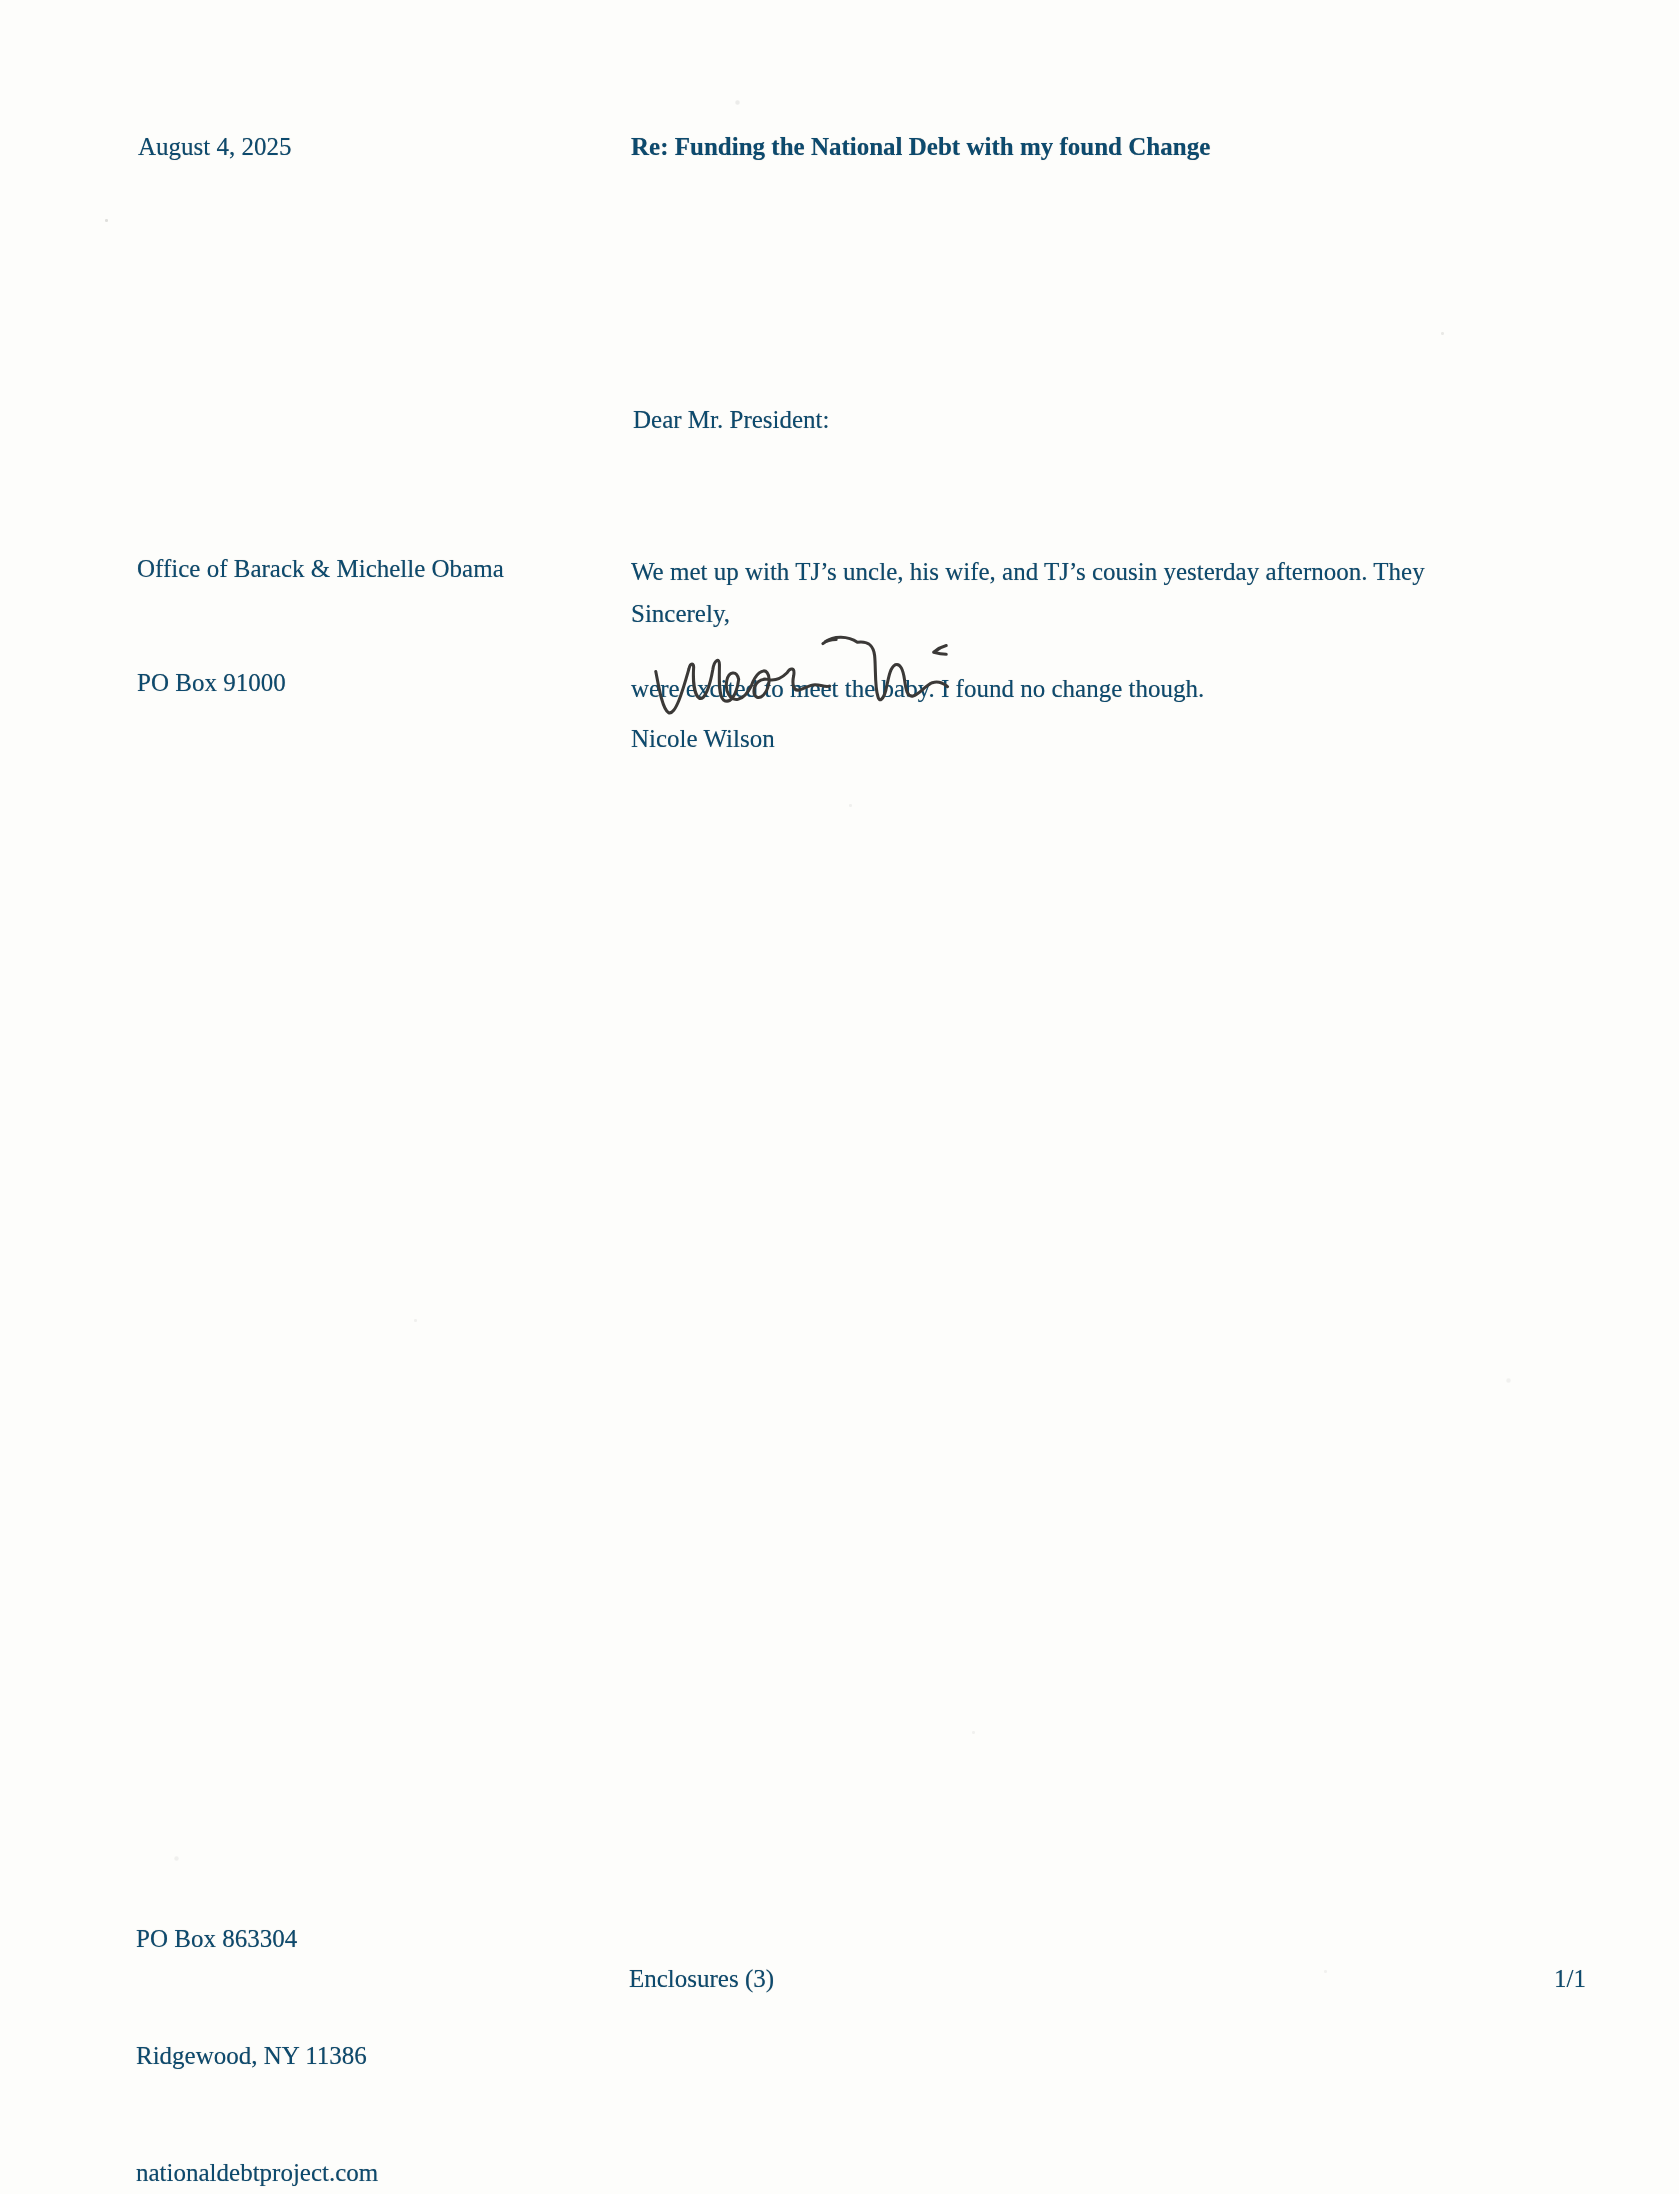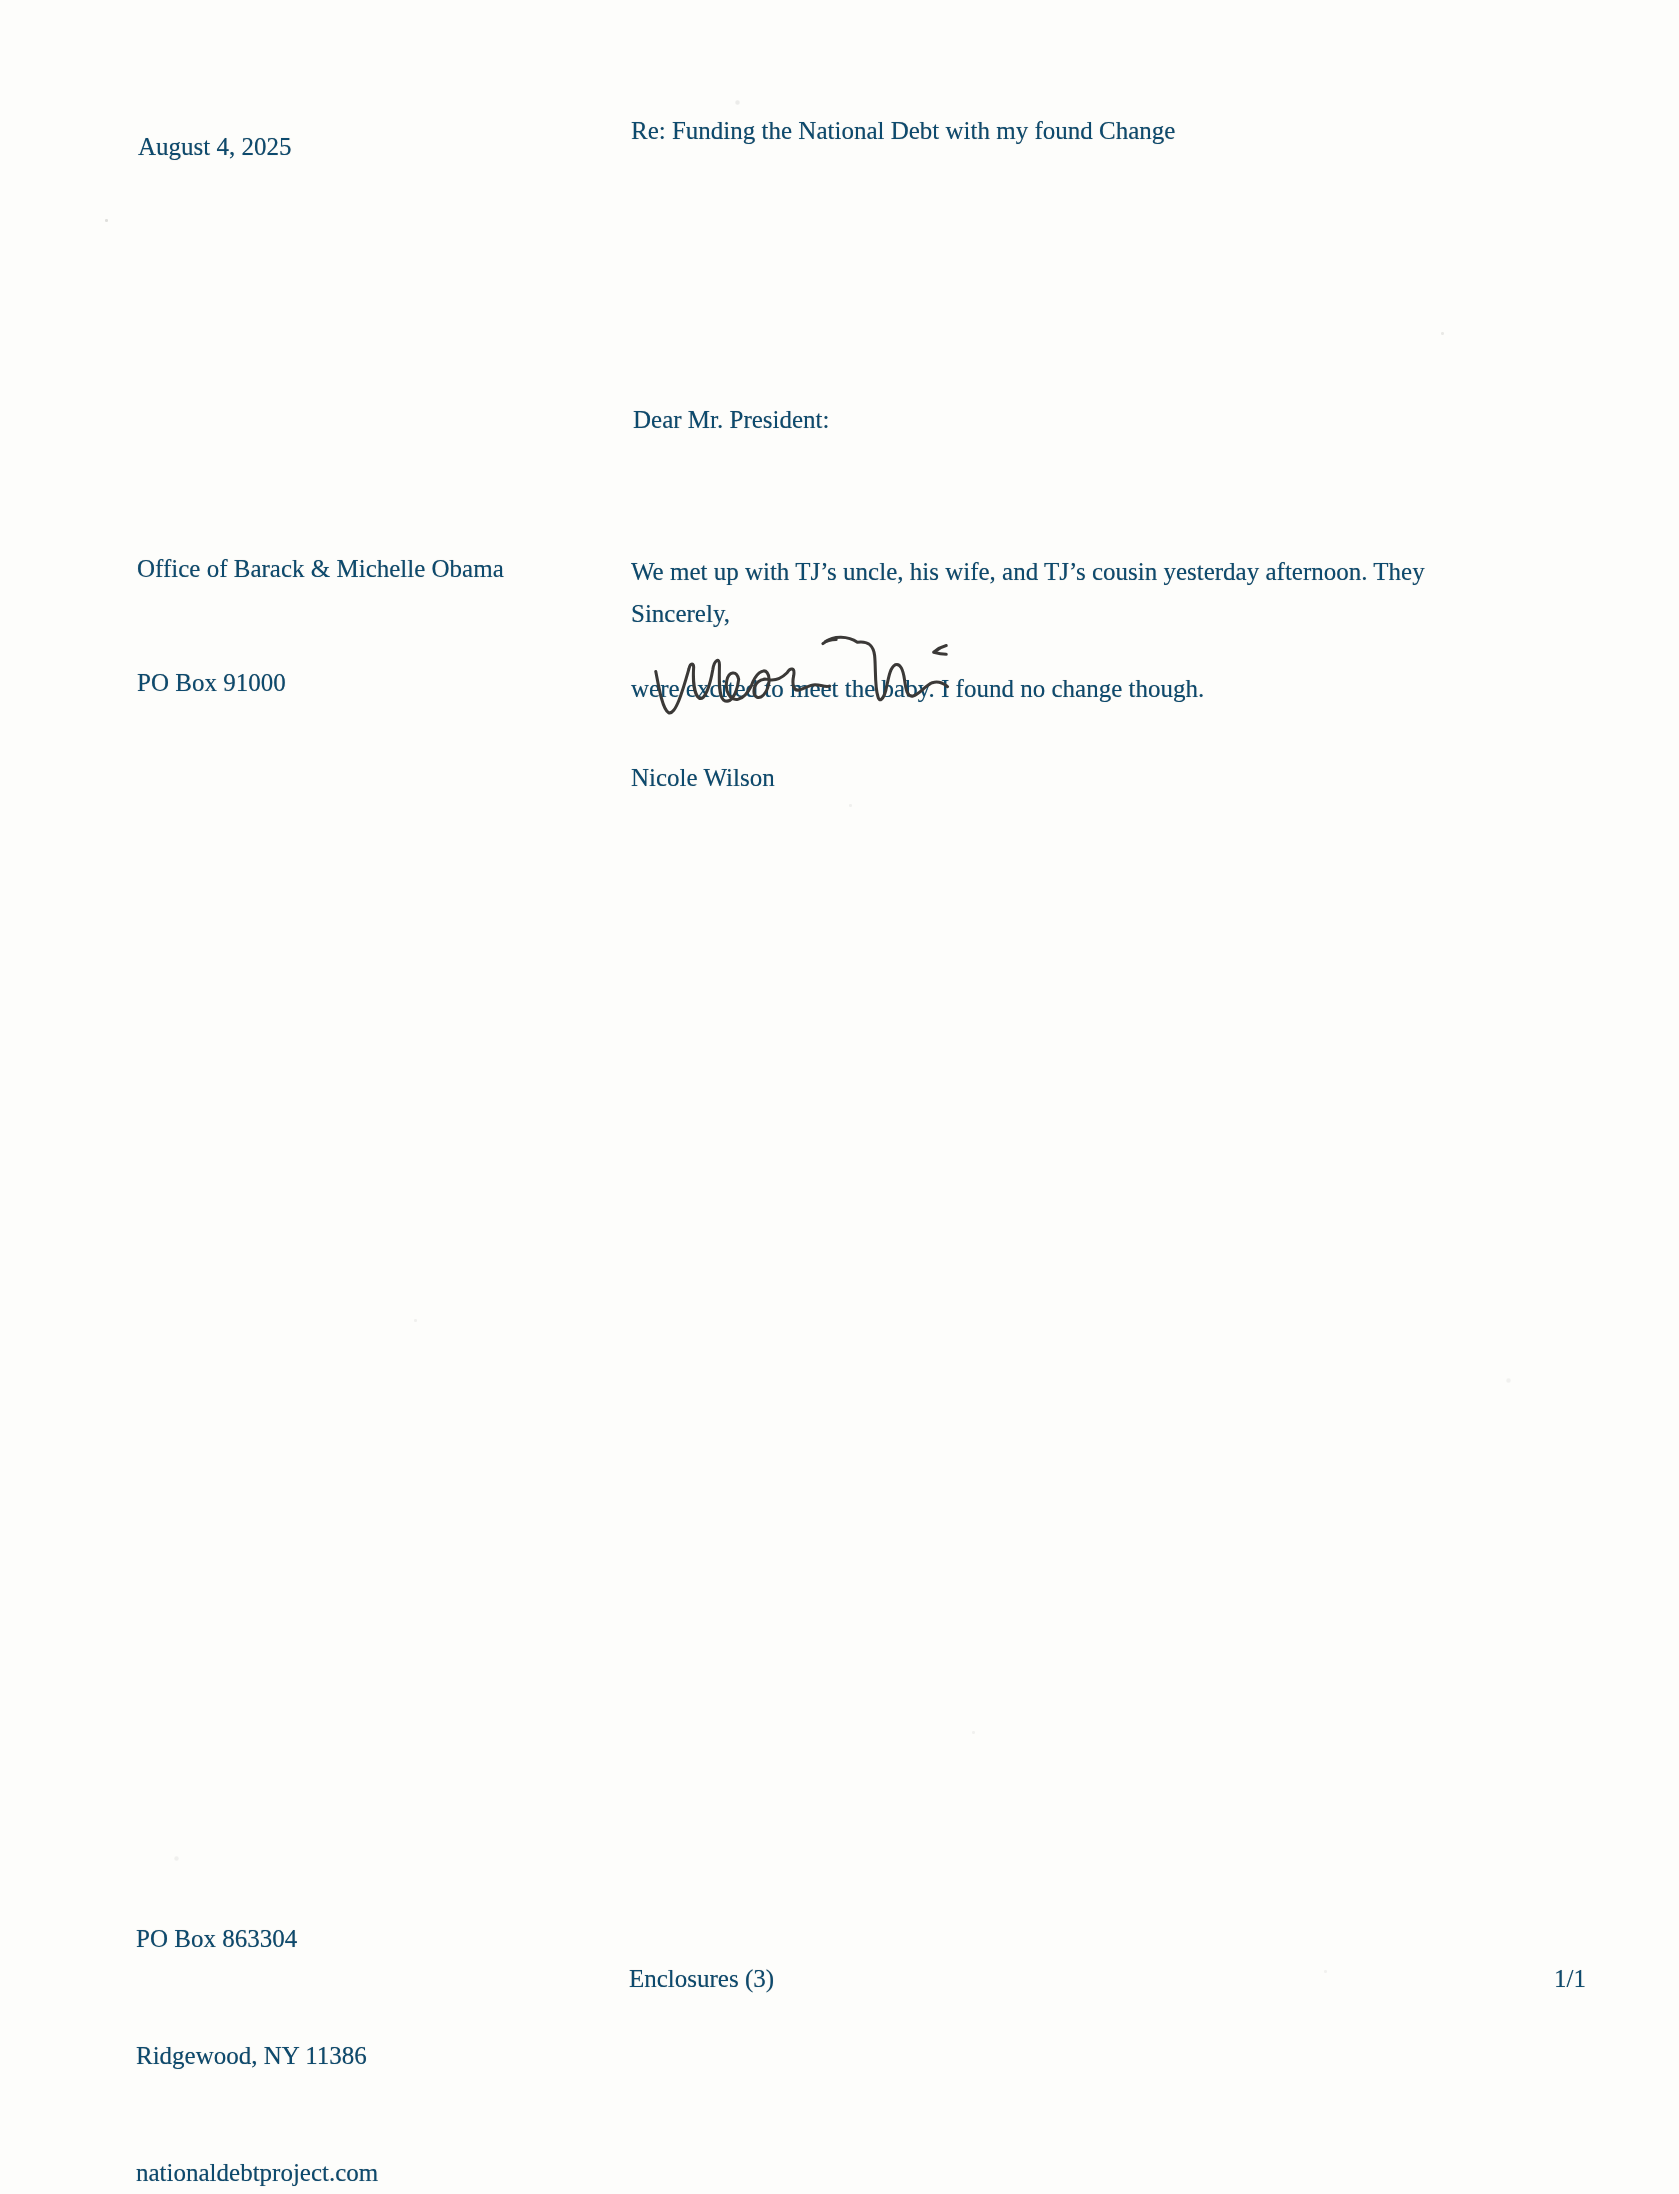--- a/index.html
+++ b/index.html
@@ -20,27 +20,27 @@
     position: absolute;
     font-size: 25px;
     line-height: 38px;
     white-space: pre;
     color: #0c4a6e;
     text-shadow: 0 0 0.7px rgba(40, 38, 36, 0.45);
   }
   .block div { white-space: pre; }
   
   .date-line        { left: 138px;  top: 128px;  }
-  .subject-line     { left: 631px;  top: 112px;  }
+  .subject-line     { left: 631px;  top: 128px; font-weight: bold;  }
   .salutation-line  { left: 633px;  top: 401px;  }
   .recipient-block  { left: 137px;  top: 474px;  }
   .body-block       { left: 631px;  top: 474px;  line-height: 39px; }
   .closing-line     { left: 631px;  top: 595px;  }
   .signature-svg    { position: absolute; left: 637px; top: 625px; }
-  .name-line        { left: 631px;  top: 759px; text-align: right; }
+  .name-line        { left: 631px;  top: 720px; text-align: right; }
   .sender-block     { left: 136px;  top: 1841px; line-height: 39px; }
   .enclosures-line  { left: 629px;  top: 1960px; }
   .pagenum-line     { left: 1530px; top: 1960px; margin-left: 24px; }
   
   .specks {
     position: absolute; left: 105px; top: 219px;
     width: 2.7px; height: 2.7px; border-radius: 50%;
     background: rgba(90, 88, 85, 0.18);
     box-shadow:
       631px -118px 0 0.7px rgba(90,88,85,0.10),

